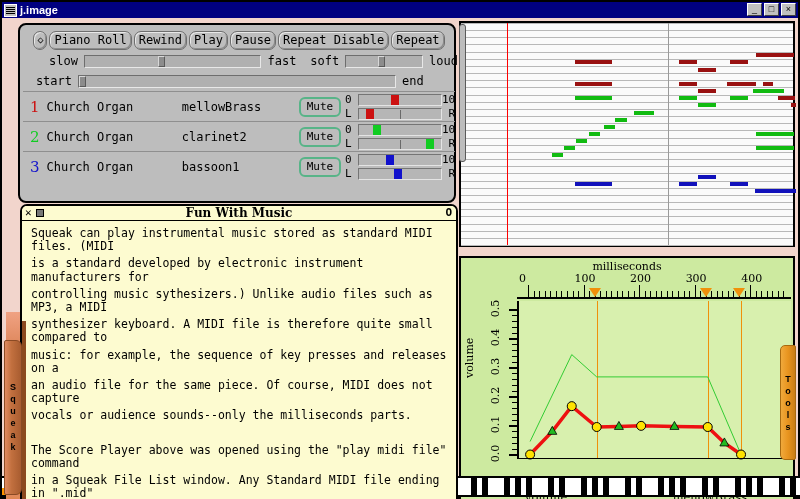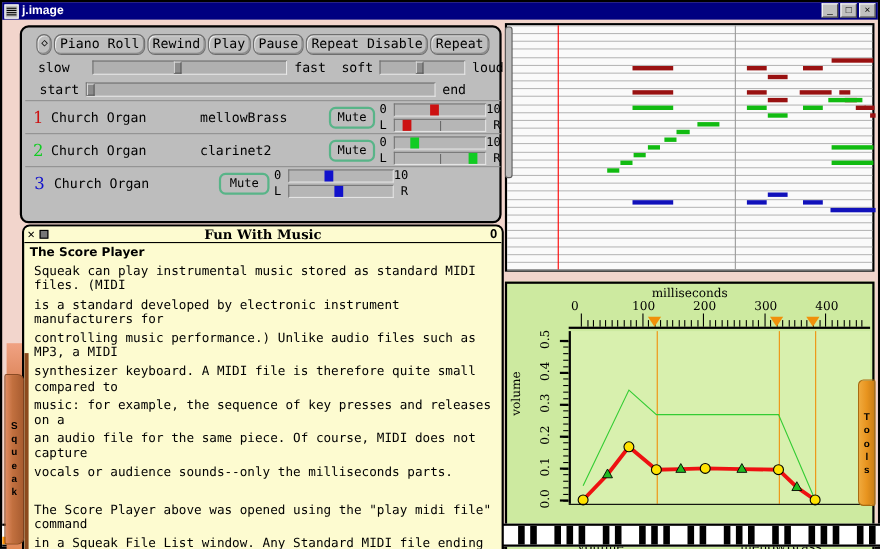--- a/index.html
+++ b/index.html
@@ -340,21 +340,21 @@
         <div class="tb-btn tiny">◇</div>
         <div class="tb-btn">Piano Roll</div>
         <div class="tb-btn">Rewind</div>
         <div class="tb-btn">Play</div>
         <div class="tb-btn">Pause</div>
         <div class="tb-btn">Repeat Disable</div>
         <div class="tb-btn">Repeat</div>
       </div>
 
       <div class="slider-row" id="row-speed">
-        <span class="sl-label" style="width:58px;text-align:center;">slow</span>
+        <span class="sl-label" style="width:58px;text-align:right;">slow</span>
         <div class="slider-track" id="tempo-track" style="width:178px;margin-left:6px;">
           <div class="slider-knob" id="tempo-knob" style="left: 73px;"></div>
         </div>
         <span class="sl-label" style="margin-left:6px;">fast</span>
         <span class="sl-label" style="margin-left:14px;">soft</span>
         <div class="slider-track" id="vol-track" style="width:78px;margin-left:6px;">
           <div class="slider-knob" id="vol-knob" style="left: 32px;"></div>
         </div>
         <span class="sl-label" style="margin-left:6px;">loud</span>
       </div>
@@ -410,20 +410,21 @@
                   <span class="meter-center" style="left: 50%;"></span>
                   <span class="meter-knob" style="background: rgb(17, 204, 34); left: calc(86% - 4px);"></span>
                 </span>
                 <span class="cap r">R</span>
               </div>
             </div>
           </div>
           <div class="track-row">
             <div class="track-num" style="color:#1111cc">3</div>
             <div class="track-instr">Church Organ</div>
+            <div class="track-timbre">bassoon1</div>
             <div class="mute-btn">Mute</div>
             <div class="meters">
               <div class="meter-line">
                 <span class="cap">0</span>
                 <span class="meter-bar">
                   <span class="meter-knob" style="background: rgb(17, 17, 204); left: calc(38% - 4px);"></span>
                 </span>
                 <span class="cap r">10</span>
               </div>
               <div class="meter-line">
@@ -441,25 +442,24 @@
 
     <div id="text-window">
       <div id="text-titlebar">
         <span id="tw-close">✕</span>
         <span id="tw-menu"></span>
         <span id="tw-title">Fun With Music</span>
         <span id="tw-collapse">O</span>
       </div>
       <div id="text-body">
         <div id="tw-scrollbar"></div>
-        <div class="hdr">The Score Player</div>
         <div id="para1">
             <p>Squeak can play instrumental music stored as standard MIDI files. (MIDI</p>
             <p>is a standard developed by electronic instrument manufacturers for</p>
-            <p>controlling music performance.) Unlike audio files such as MP3, a MIDI</p>
+            <p>controlling music sythesizers.) Unlike audio files such as MP3, a MIDI</p>
             <p>synthesizer keyboard. A MIDI file is therefore quite small compared to</p>
             <p>music: for example, the sequence of key presses and releases on a</p>
             <p>an audio file for the same piece. Of course, MIDI does not capture</p>
             <p>vocals or audience sounds--only the milliseconds parts.</p>
           </div>
         <div class="blank"></div>
         <div id="para2">
             <p>The Score Player above was opened using the "play midi file" command</p>
             <p>in a Squeak File List window. Any Standard MIDI file ending in ".mid"</p>
           </div>

